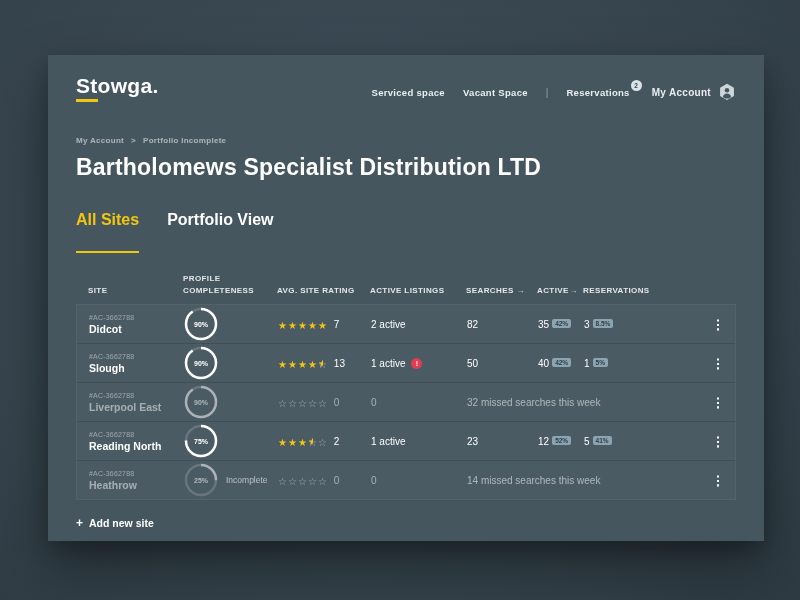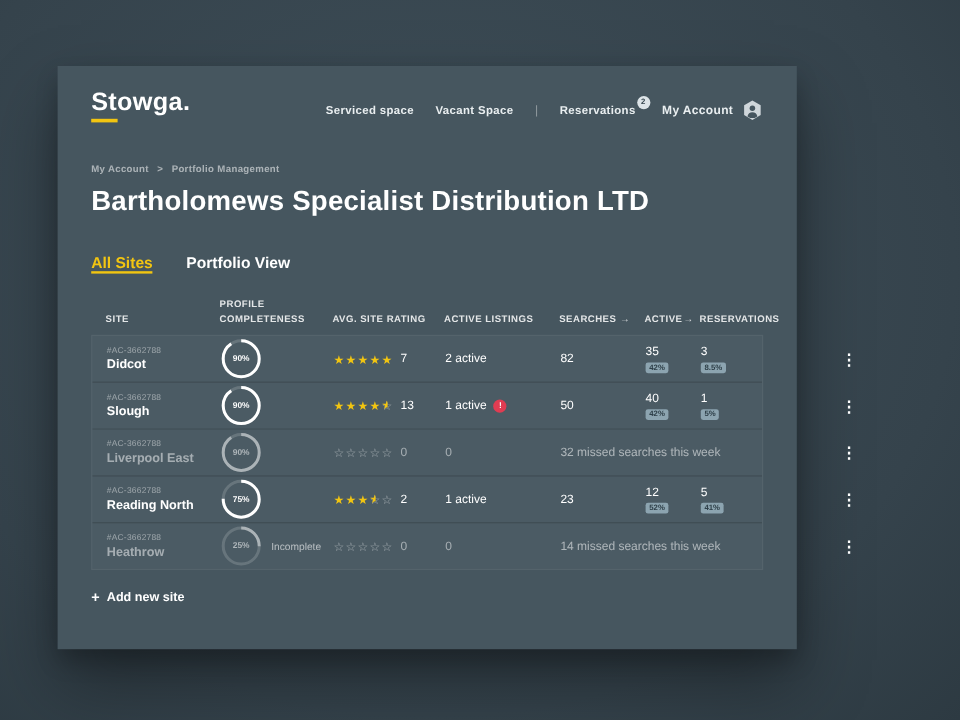--- a/index.html
+++ b/index.html
@@ -2,21 +2,21 @@
 <html><head>
 <meta charset="utf-8">
 <style>
   html,body{margin:0;padding:0}
   body{
     width:800px;height:600px;overflow:hidden;position:relative;
     background:radial-gradient(ellipse at 45% 38%, #3f4f59 0%, #35434c 70%, #2d3a42 100%);
     font-family:"Liberation Sans", sans-serif;
   }
   .card{
-    position:absolute;left:48px;top:55px;width:616px;height:486px;
+    position:absolute;left:48px;top:55px;width:716px;height:486px;
     background:#46565f;
     box-shadow:0 28px 55px rgba(0,0,0,.38), 0 10px 18px rgba(0,0,0,.22);
   }
   
   .topbar{display:flex;align-items:flex-start;justify-content:space-between;padding:20px 28px 0 28px;}
   .logo-wrap{cursor:pointer}
   .logo{color:#fff;font-size:21px;font-weight:bold;letter-spacing:.3px;line-height:1}
   .logo-underline{display:block;width:22px;height:3px;background:#f2c511;margin-top:3px}
   .nav{display:flex;align-items:center;gap:18px;margin-top:8px}
   .nav-item{font-size:9.5px;font-weight:600;color:#e9eef0;letter-spacing:.3px;cursor:pointer}
@@ -29,21 +29,21 @@
   }
   .nav-account{display:flex;align-items:center;gap:7px;font-size:10px;font-weight:bold}
   .account-icon{display:block}
   
   .breadcrumb{margin:34px 28px 0 28px;display:flex;align-items:center;gap:7px;
     font-size:8px;font-weight:600;color:rgba(255,255,255,.55);letter-spacing:.3px}
   .crumb{cursor:pointer}
   .title{margin:9px 28px 0 28px;font-size:23px;font-weight:bold;color:#fff;letter-spacing:.2px}
   
   .tabs{margin:30px 28px 0 28px;display:flex;gap:28px}
-  .tab{font-size:13px;font-weight:bold;color:#fff;padding-bottom:0;cursor:pointer}
+  .tab{font-size:16px;font-weight:bold;color:#fff;padding-bottom:22px;cursor:pointer}
   .tab.active{color:#f2c511;border-bottom:2px solid #f2c511}
   
   .table{margin:20px 28px 0 28px}
   .t-head{
     display:grid;grid-template-columns:95px 94px 93px 96px 71px 46px 117px 1fr;
     padding:0 0 7px 12px;align-items:end;
     font-size:8px;font-weight:bold;letter-spacing:.4px;color:rgba(255,255,255,.85);
   }
   .th{line-height:1.5}
   .th-wrap{max-width:64px}
@@ -77,21 +77,21 @@
   .star.empty{color:rgba(255,255,255,.45)}
   .star.half{position:relative;color:rgba(255,255,255,.45)}
   .star.half .h-fill{position:absolute;left:0;top:0;width:55%;overflow:hidden;color:#f2c511}
   .rating-count{margin-left:6px;font-size:10px;color:#fff}
   .dimmed .rating-count{color:rgba(255,255,255,.5)}
   .cell-active{font-size:10px;color:#fff;display:flex;gap:6px}
   .dimmed .cell-active{color:rgba(255,255,255,.5)}
   .alert-badge{width:11px;height:11px;border-radius:50%;background:#e03c52;color:#fff;
     font-size:7px;font-weight:bold;display:flex;align-items:center;justify-content:center}
   .cell-num{font-size:10px;color:#fff}
-  .stack{display:flex;flex-direction:column;align-items:flex-start;gap:3px}
+  .stack{display:flex;flex-direction:row;align-items:flex-start;gap:3px}
   .rate-badge{font-size:6.5px;font-weight:bold;background:#8ca4b0;color:#2f4049;padding:1px 3px;border-radius:2px}
   .missed{grid-column:5/8;font-size:10px;color:rgba(255,255,255,.55)}
   .kebab{grid-column:8;justify-self:center;font-size:13px;font-weight:bold;color:#fff;cursor:pointer;line-height:1}
   .add-site{margin:16px 28px 0 28px;display:flex;align-items:center;gap:6px;cursor:pointer;
     font-size:10.5px;font-weight:bold;color:#fff}
   .add-plus{font-size:12px;font-weight:bold}
 </style>
 </head>
 <body>
 
@@ -117,21 +117,21 @@
           <circle cx="9" cy="7.2" r="2.3" fill="#46565f"></circle>
           <path d="M4.9 14.1 c0.2-2.4 2-3.6 4.1-3.6 s3.9 1.2 4.1 3.6 l-2.2 1.3 h-3.8 z" fill="#46565f"></path>
         </svg>
       </span>
     </div>
   </div>
 
   <div class="breadcrumb">
     <span class="crumb">My Account</span>
     <span>&gt;</span>
-    <span class="crumb">Portfolio Management</span>
+    <span class="crumb">Portfolio Incomplete</span>
   </div>
 
   <div class="title">Bartholomews Specialist Distribution LTD</div>
 
   <div class="tabs">
     <div class="tab active">All Sites</div>
     <div class="tab">Portfolio View</div>
   </div>
 
   <div class="table">

